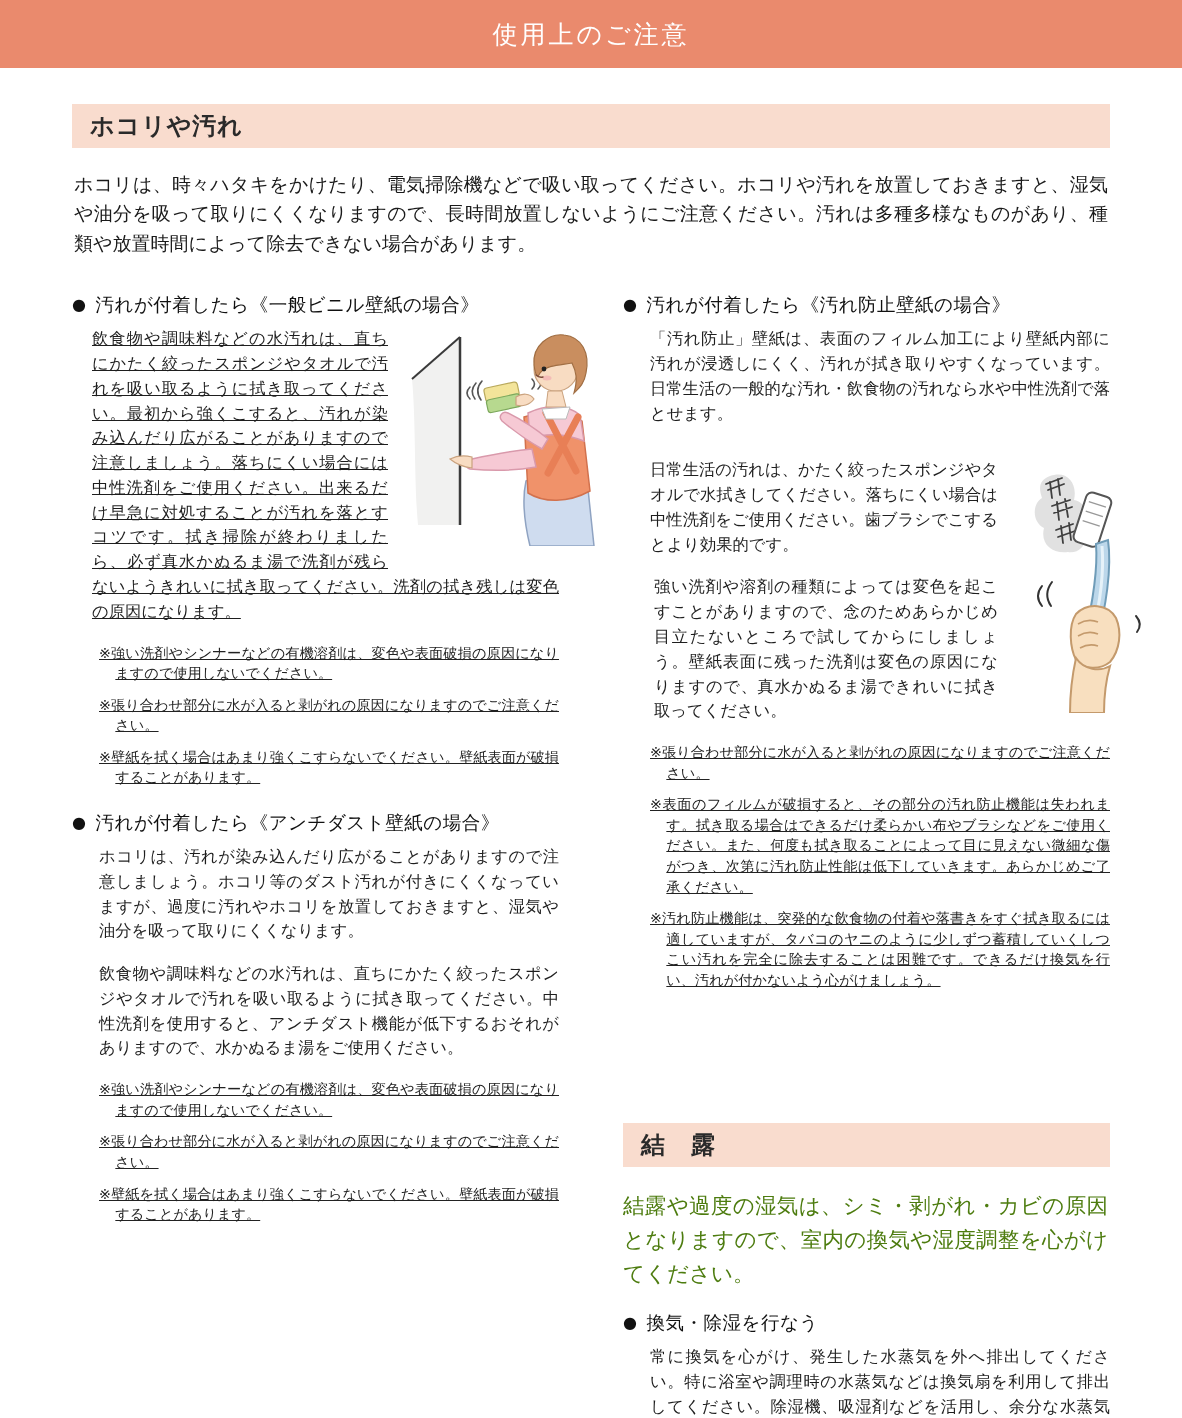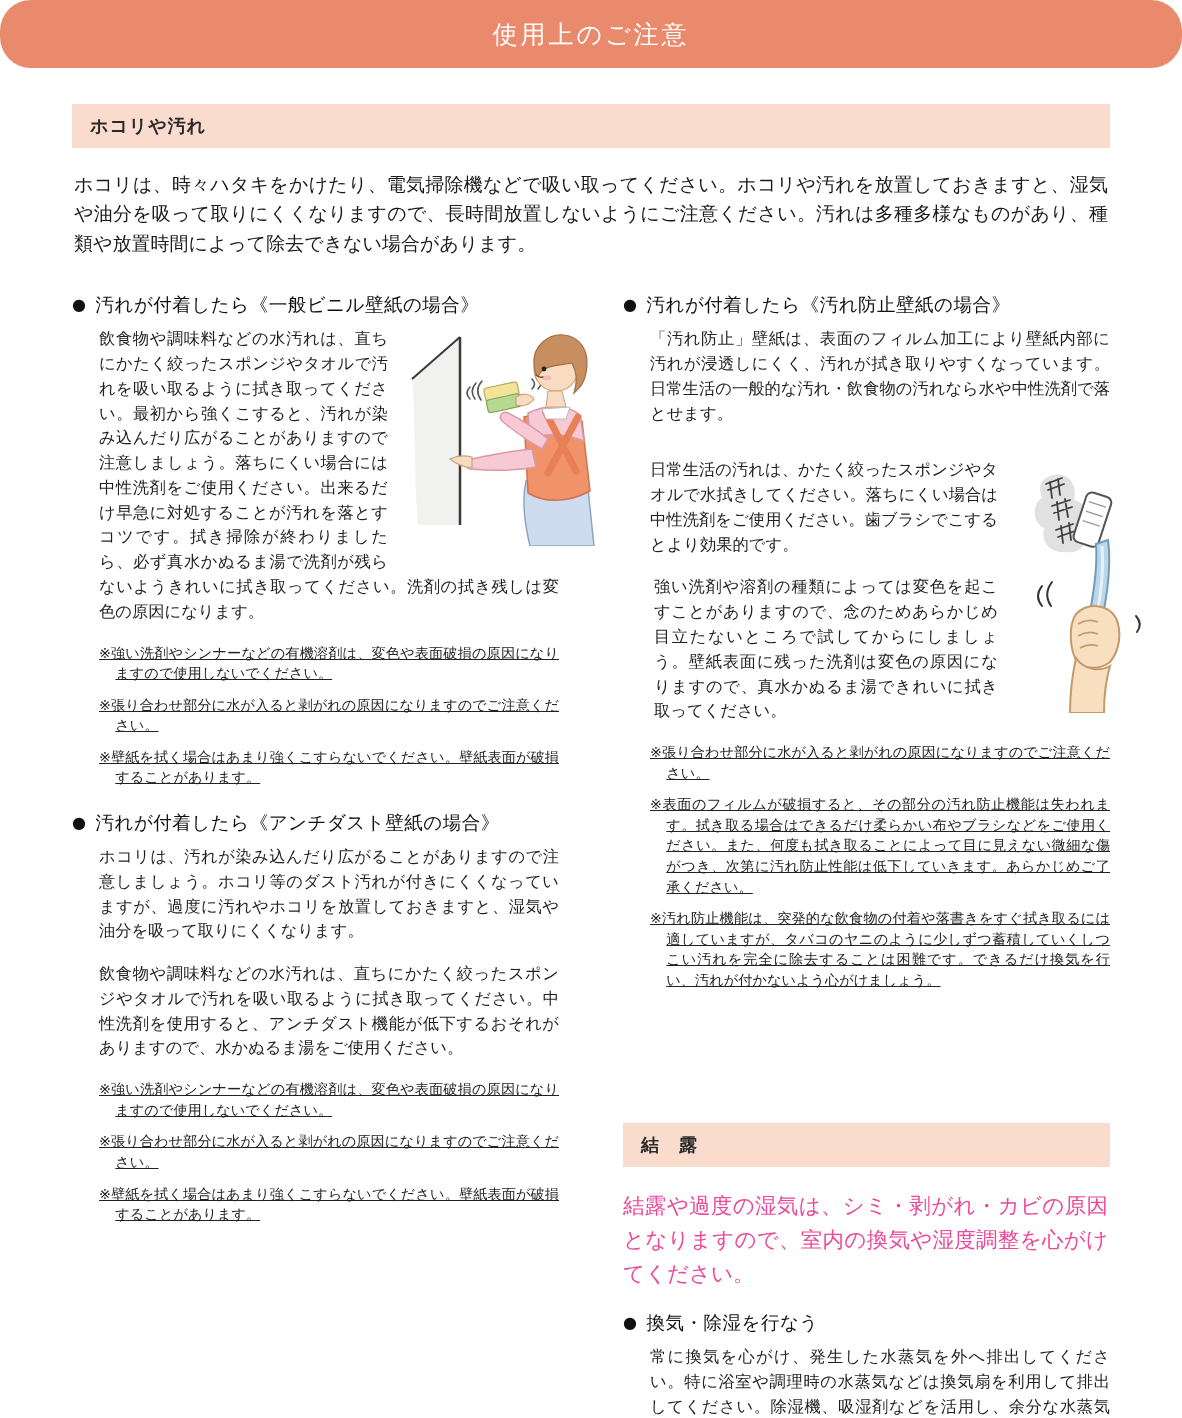--- a/index.html
+++ b/index.html
@@ -8,33 +8,33 @@
     font-family:"DejaVu Sans","Liberation Sans",sans-serif;
     color:#1e1e1e;
     -webkit-font-smoothing:antialiased;
     overflow:hidden;
   }
   .page{width:1182px;height:1418px;position:relative;background:#fff;}
 
   
   .top-banner{
     height:68px;background:#EA8A6D;
-    display:flex;align-items:center;justify-content:center;border-radius:31px;
+    display:flex;align-items:center;justify-content:center;
   }
   .top-banner .title{
     color:#ffffff;font-size:25px;letter-spacing:3px;font-weight:500;
   }
 
   .content{padding:36px 72px 0 72px;}
 
   .section-bar{
     background:#F9DCCE;height:44px;
     display:flex;align-items:center;
     padding:0 18px;box-sizing:border-box;
-    font-size:18px;font-weight:bold;letter-spacing:1px;color:#2a2a2a;
+    font-size:24px;font-weight:bold;letter-spacing:1px;color:#2a2a2a;
   }
 
   .intro{
     margin:22px 2px 24px 2px;
     font-size:19px;line-height:1.55;text-align:justify;color:#1a1a1a;font-family:Liberation Serif, serif;
   }
 
   .columns{display:flex;gap:64px;align-items:flex-start;}
   .col{flex:1;min-width:0;}
 
@@ -50,21 +50,21 @@
     font-size:16.3px;line-height:1.52;text-align:justify;color:#1e1e1e;
   }
   .note{
     margin:0 0 11px 27px;
     padding-left:1.15em;text-indent:-1.15em;
     font-size:14.2px;line-height:1.45;text-align:justify;color:#222;text-decoration:underline;
   }
 
   .big-p{
     margin:22px 2px 20px 0;
-    font-size:21.5px;line-height:1.58;text-align:justify;color:#ec4899;
+    font-size:21.5px;line-height:1.58;text-align:justify;color:#4d7c0f;
   }
 
   .fig{float:right;shape-margin:8px;}
   .fig-woman{width:205px;height:225px;margin:-6px -44px 4px 10px;}
   .fig-brush{width:140px;height:255px;margin:0 -42px 4px 14px;}
   .ketsuro-section{margin-top:132px;}
 
   .sub-item .body-p{margin-bottom:14px;}
   .clear{clear:both;}
 </style>
@@ -87,21 +87,21 @@
 
     <div class="columns">
 
       <div class="col">
 
         <div class="bullet-head">
           <span class="bullet">●</span>
           <span>汚れが付着したら《一般ビニル壁紙の場合》</span>
         </div>
 
-        <div style="margin-left:27px;">
+        <div style="margin-left:20px;text-decoration:underline;">
           <svg class="fig fig-woman" viewBox="0 0 205 225" aria-hidden="true">
 
             <path d="M14,58 L62,16 L62,204 L20,204 C16,160 18,100 14,58 Z" fill="#f1f1f0"></path>
             <path d="M62,16 L14,58" stroke="#3a3a3a" stroke-width="2" fill="none"></path>
             <path d="M62,16 L62,204" stroke="#3a3a3a" stroke-width="2.5" fill="none"></path>
 
             <path d="M128,160 C150,150 178,152 190,168 L196,225 L132,225 C126,200 124,178 128,160 Z" fill="#cfdcef" stroke="#8fa3c2" stroke-width="1.5"></path>
 
             <path d="M126,96 C150,88 172,92 184,100 L192,170 C170,182 146,182 130,172 Z" fill="#F0926A" stroke="#d2714d" stroke-width="1.5"></path>
 

